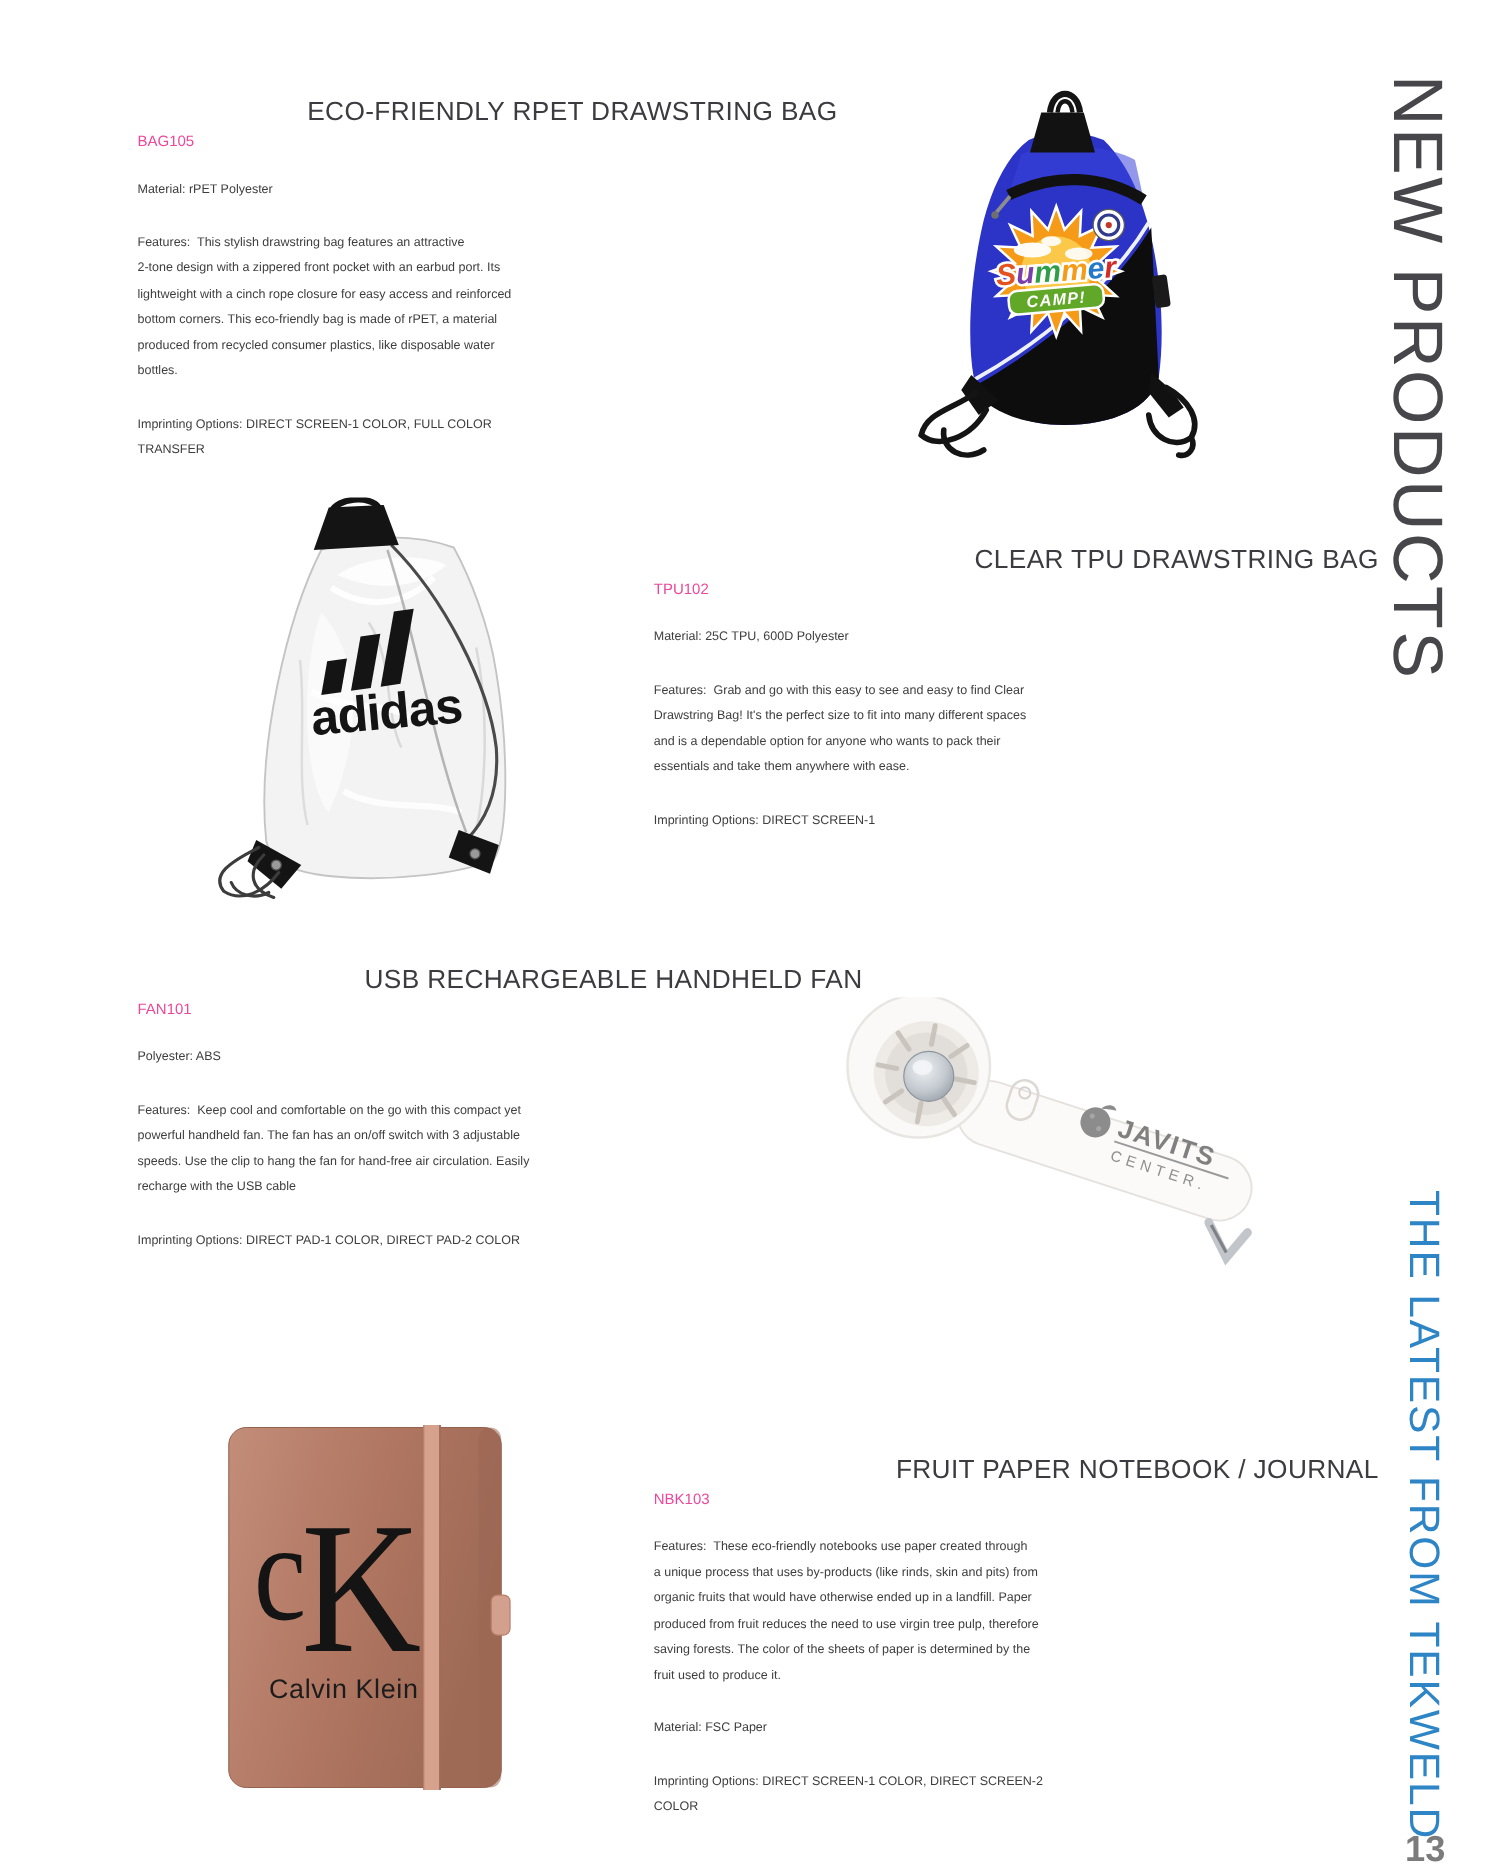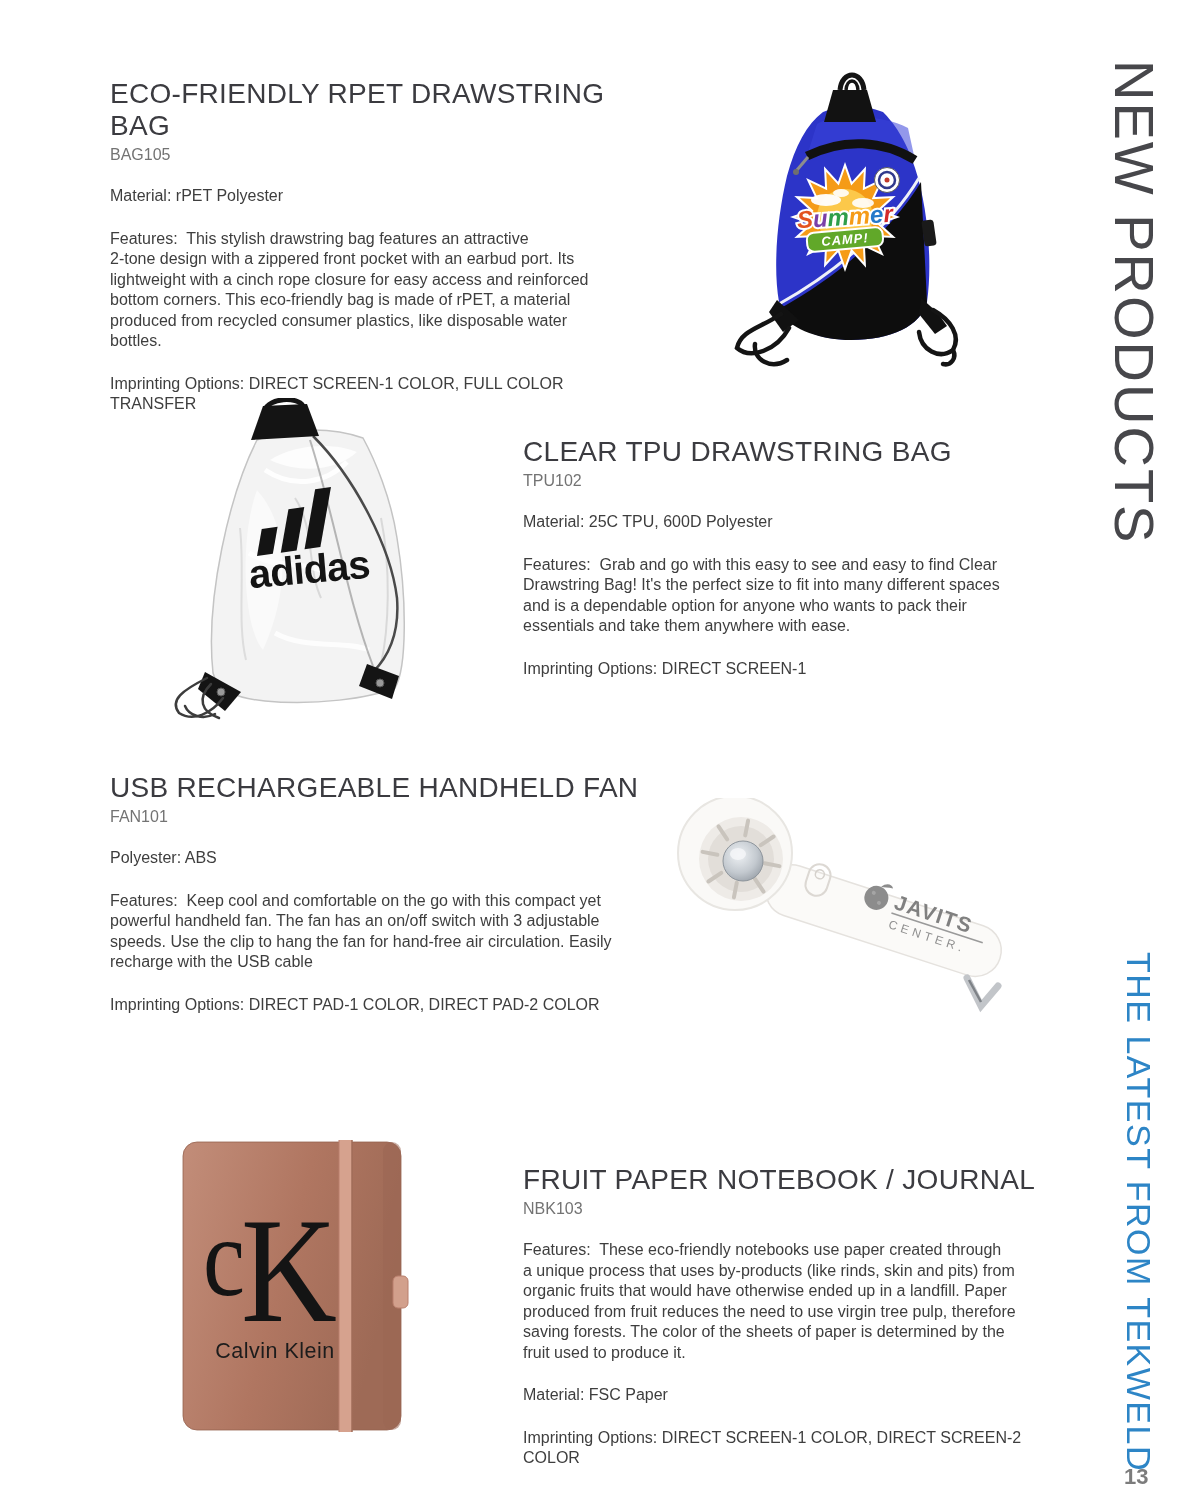--- a/index.html
+++ b/index.html
@@ -2,43 +2,43 @@
 <html><head>
 <meta charset="utf-8">
 <style>
   html,body { margin:0; padding:0; background:#ffffff; }
   .page {
     position:relative; width:1200px; height:1500px; background:#ffffff;
     font-family:"Liberation Sans", sans-serif; color:#3e3e3e; overflow:hidden;
   }
   .ptext { position:absolute; }
   .ptext h2 {
-    margin:0; font-size:28px; font-weight:400; color:#3b3b40;
-    letter-spacing:0.3px; line-height:1.15; white-space:pre-wrap;
-  }
-  .ptext .code { font-size:16px; color:#737373; margin-top:4px; }
+    margin:0; font-size:21px; font-weight:400; color:#3b3b40;
+    letter-spacing:0.3px; line-height:1.15; white-space:pre-wrap;text-align:right;
+  }
+  .ptext .code { font-size:12px; color:#ec4899; margin-top:4px; }
   .ptext p {
-    margin:22px 0 0 0; font-size:16px; line-height:20.5px;
+    margin:22px 0 0 0; font-size:10px; line-height:20.5px;
     color:#3e3e3e; white-space:pre-wrap;
   }
   .pimg { position:absolute; }
   .vert {
     position:absolute; writing-mode:vertical-rl; line-height:1;
     white-space:nowrap;
   }
   .vert.gray {
     left:1106px; top:60px; font-size:56px; font-weight:300;
     color:#47474b; letter-spacing:2px;
   }
   .vert.blue {
     left:1122px; top:952px; font-size:34px; font-weight:400;
     color:#2d85c6; letter-spacing:1.5px;
   }
   .pageno {
-    position:absolute; left:1124px; top:1464px; font-size:22px;
+    position:absolute; left:1124px; top:1464px; font-size:29px;
     font-weight:700; color:#7c7c7c;
   }
   svg text { font-family:"Liberation Sans", sans-serif; }
   svg .serif { font-family:"Liberation Serif", serif; }
 </style>
 </head>
 <body>
 
 <div class="page">
 

